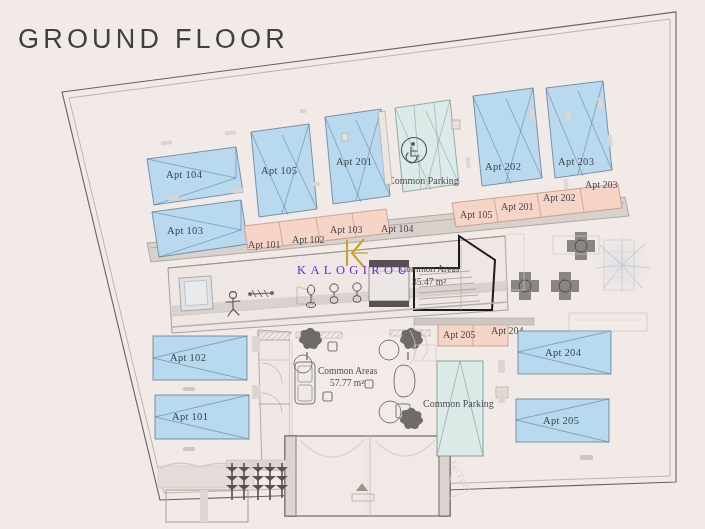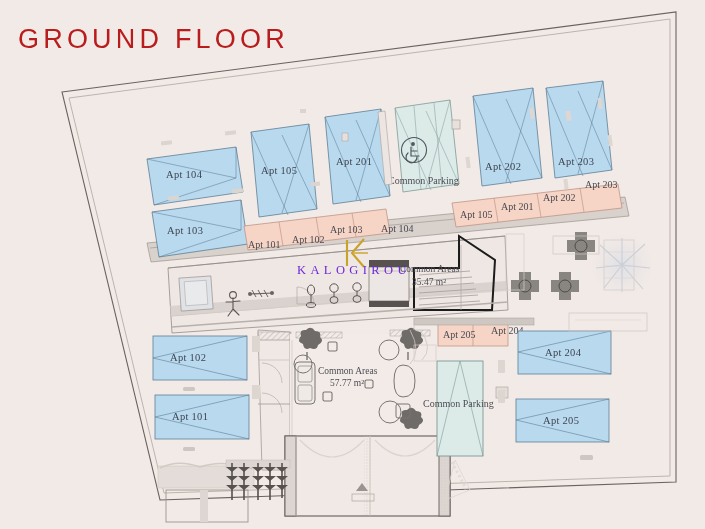--- a/index.html
+++ b/index.html
@@ -16,21 +16,21 @@
     font-family: "Liberation Serif", "DejaVu Serif", serif;
   }
   #plan-title {
     position: absolute;
     left: 18px;
     top: 24px;
     font-family: "Liberation Sans", sans-serif;
     font-size: 27px;
     font-weight: 300;
     letter-spacing: 4.2px;
-    color: #b91c1c;
+    color: #404040;
     white-space: nowrap;
   }
   .svg-layer {
     position: absolute;
     left: 0;
     top: 0;
     width: 705px;
     height: 529px;
   }
   .apt-label {

